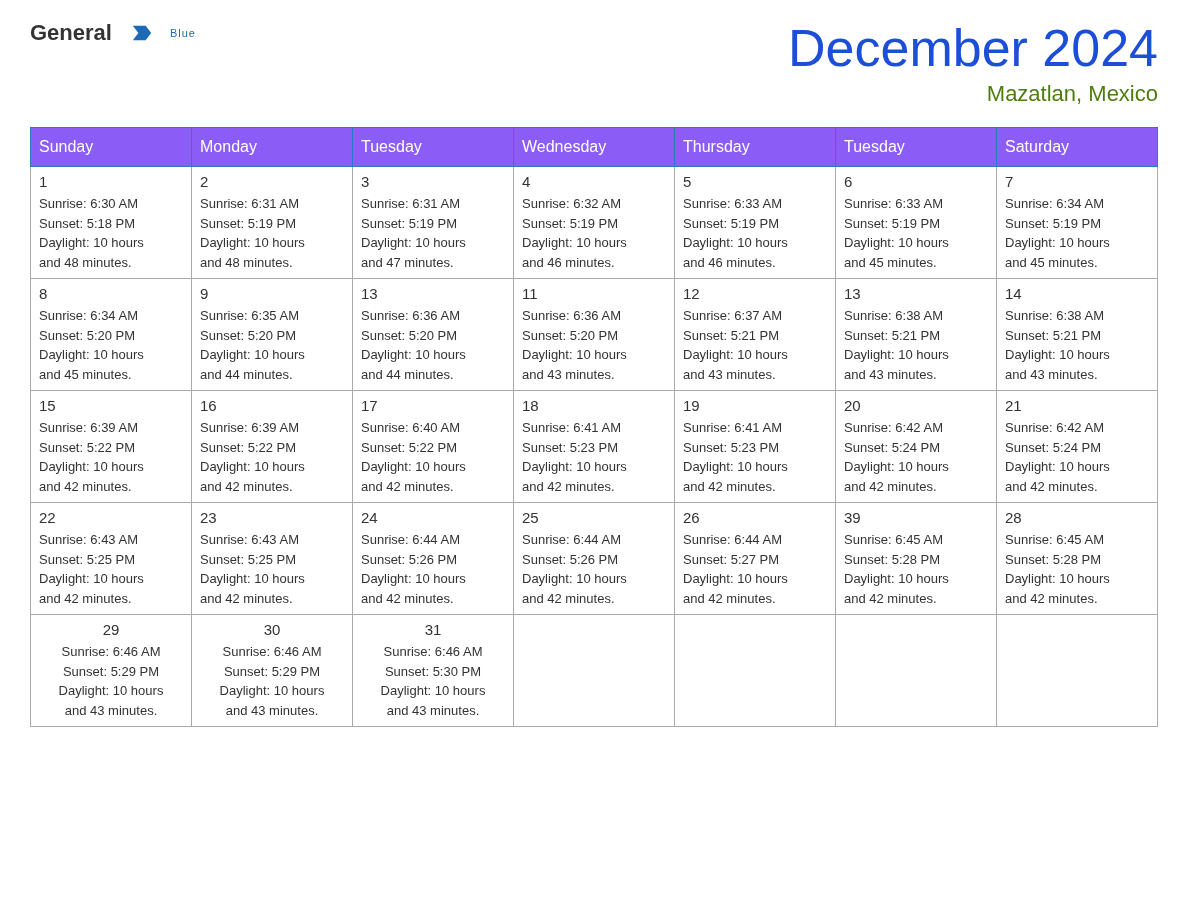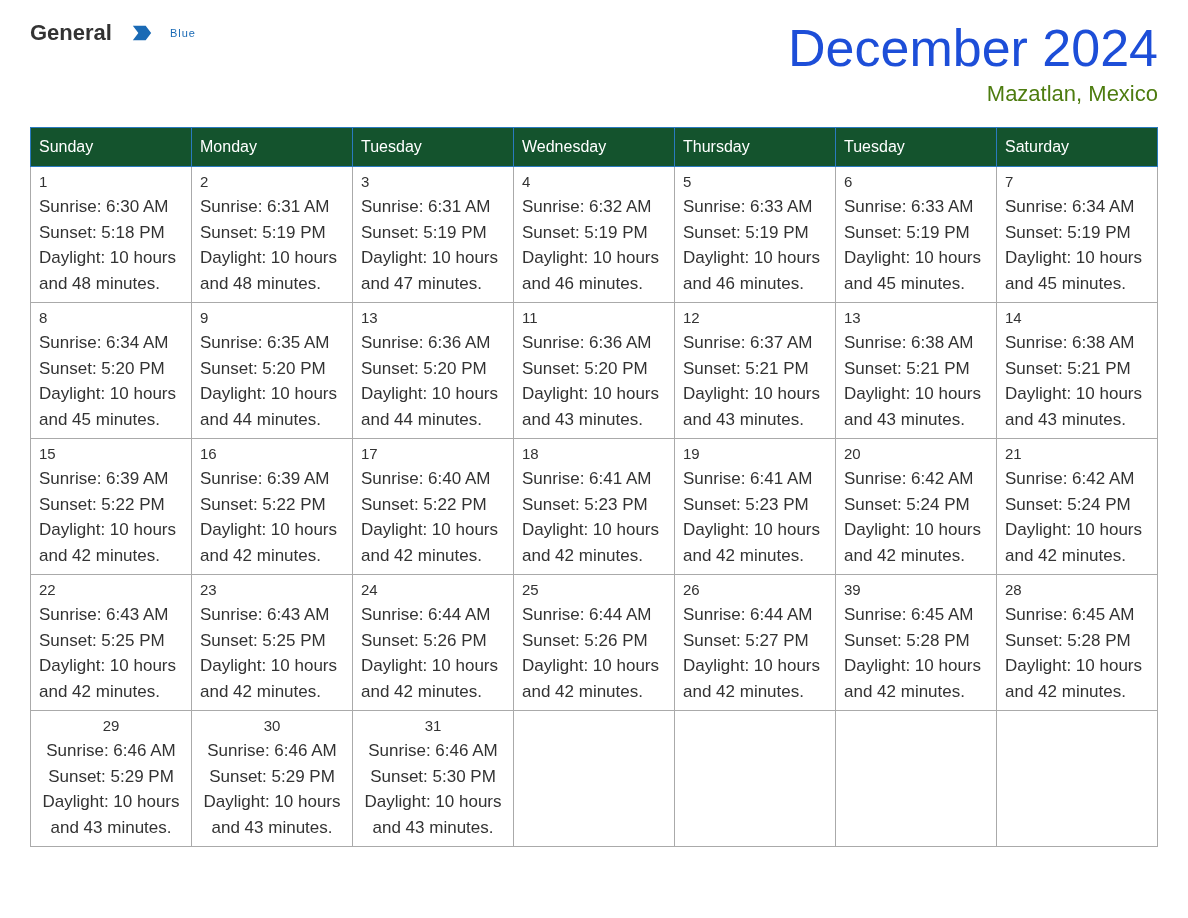--- a/index.html
+++ b/index.html
@@ -44,21 +44,21 @@
       font-size: 22px;
       color: #4d7c0f;
       margin-top: 4px;
     }
     .calendar-table {
       width: 100%;
       border-collapse: collapse;
       table-layout: fixed;
     }
     .calendar-table th {
-      background-color: #14532d;
+      background-color: #8b5cf6;
       color: white;
       padding: 10px 8px;
       font-size: 16px;
       font-weight: normal;
       text-align: left;
       border: 1px solid #2a7abf;
     }
     .calendar-table td {
       vertical-align: top;
       padding: 6px 8px;
@@ -67,21 +67,21 @@
       color: #333;
       height: 110px;
     }
     .day-number {
       font-size: 15px;
       font-weight: normal;
       margin-bottom: 4px;
       display: block;
     }
     .day-info {
-      font-size: 17px;
+      font-size: 13px;
       line-height: 1.5;
       color: #333;
     }
     .empty-cell {
       background: #fff;
     }
     tr:last-child td {
       height: 100px;
       text-align: center;
     }

